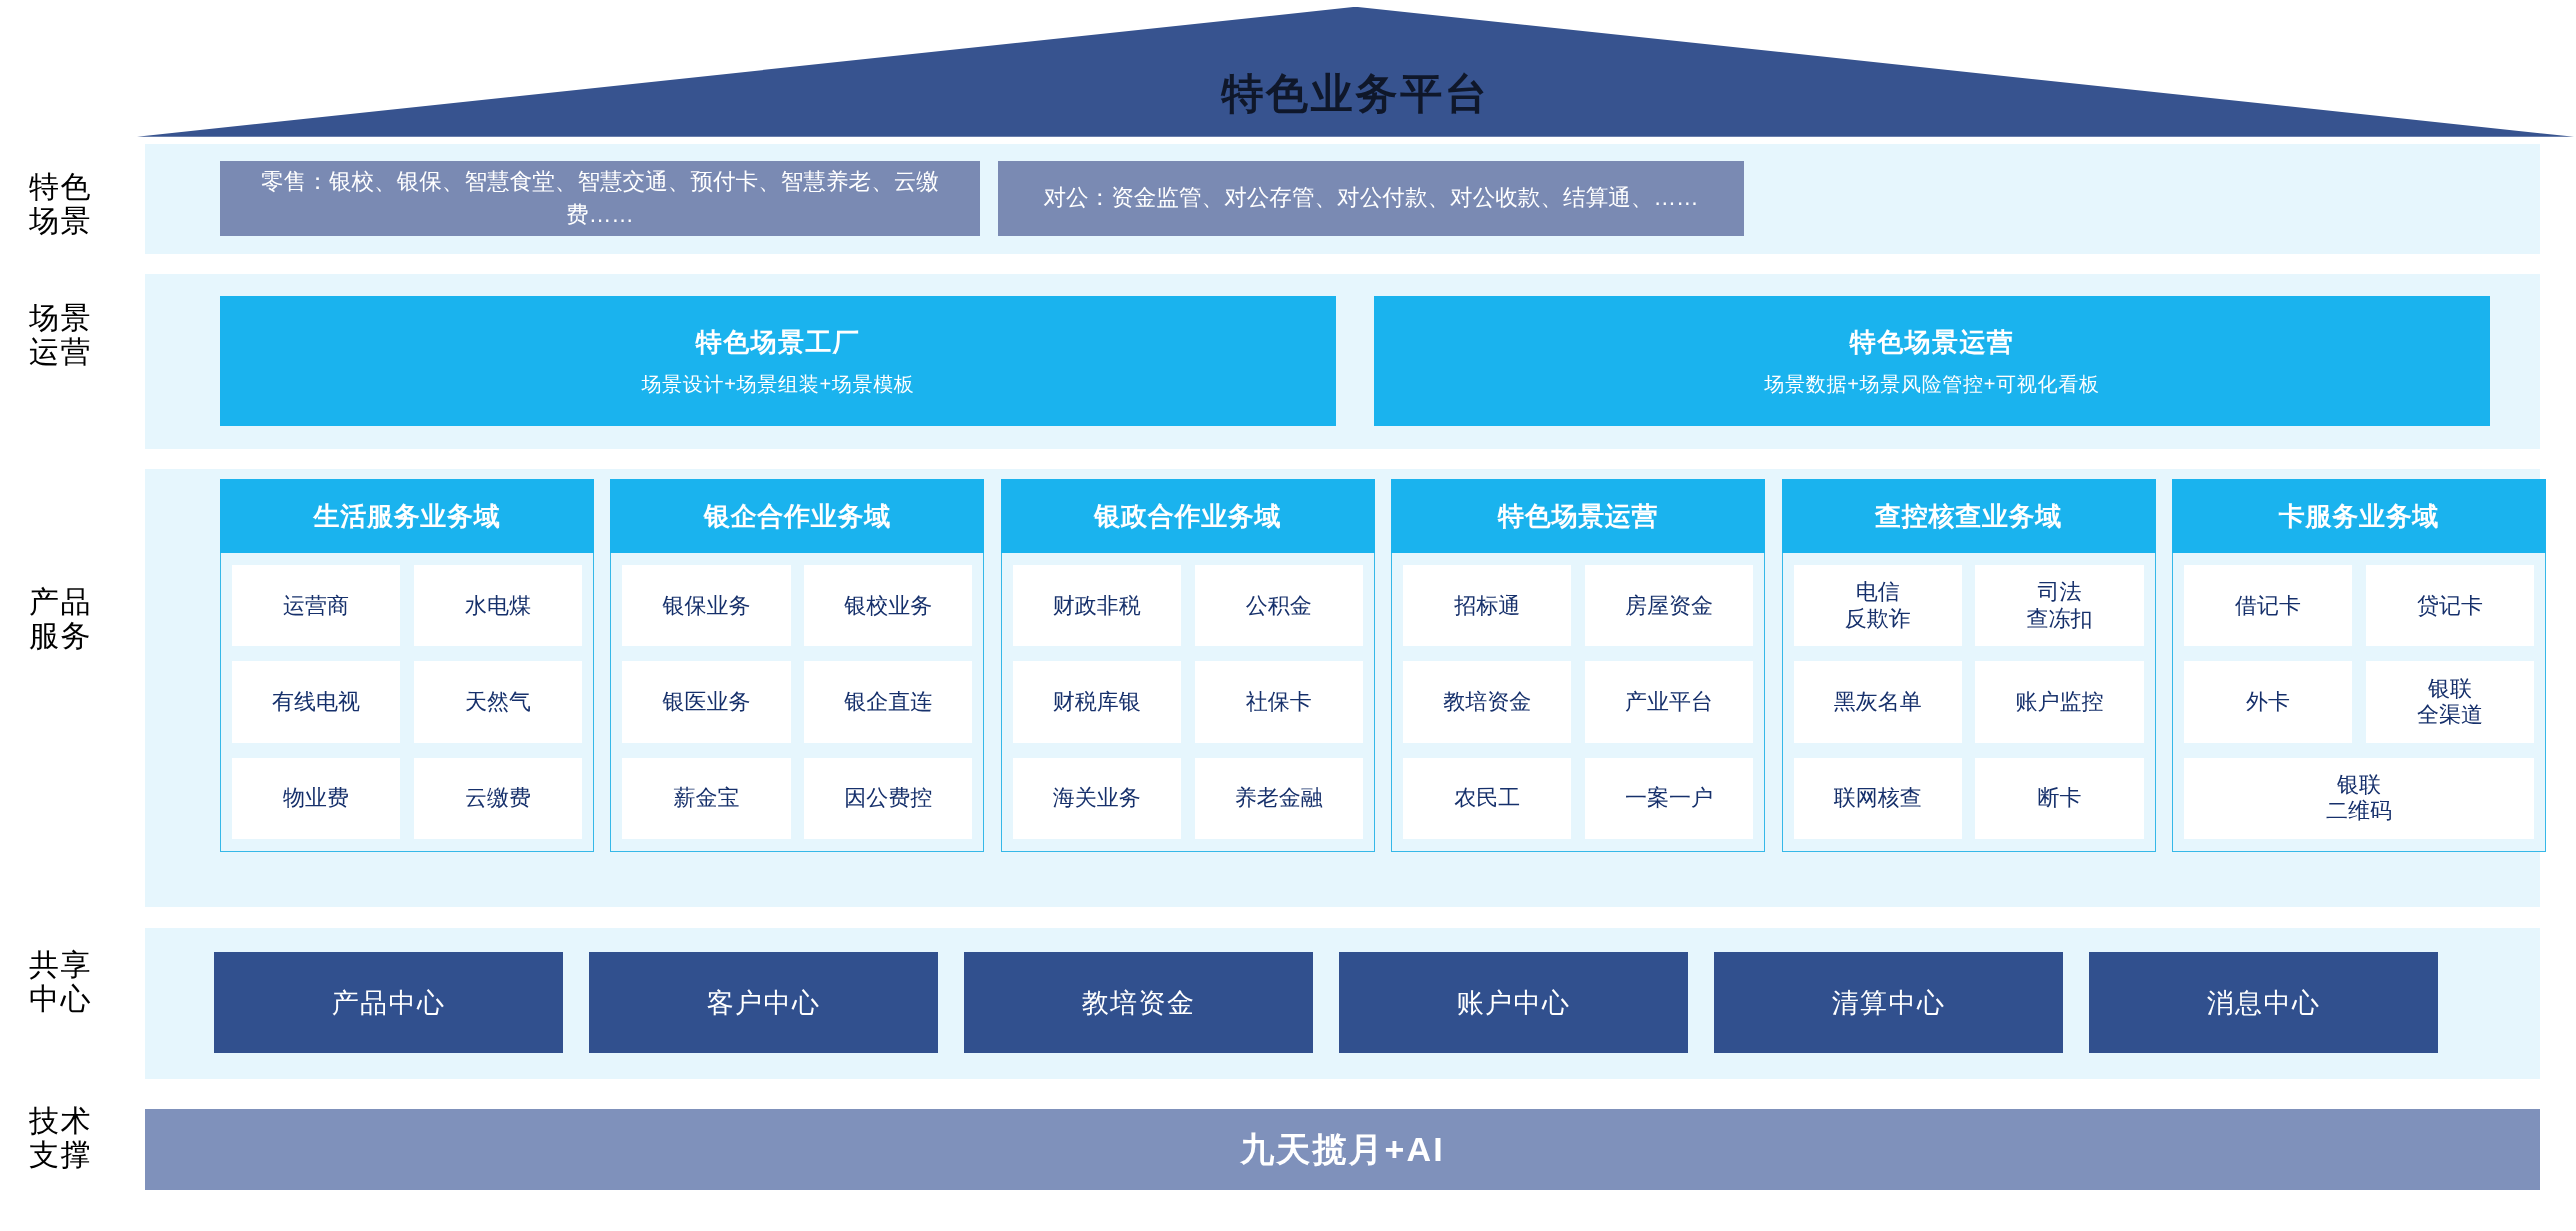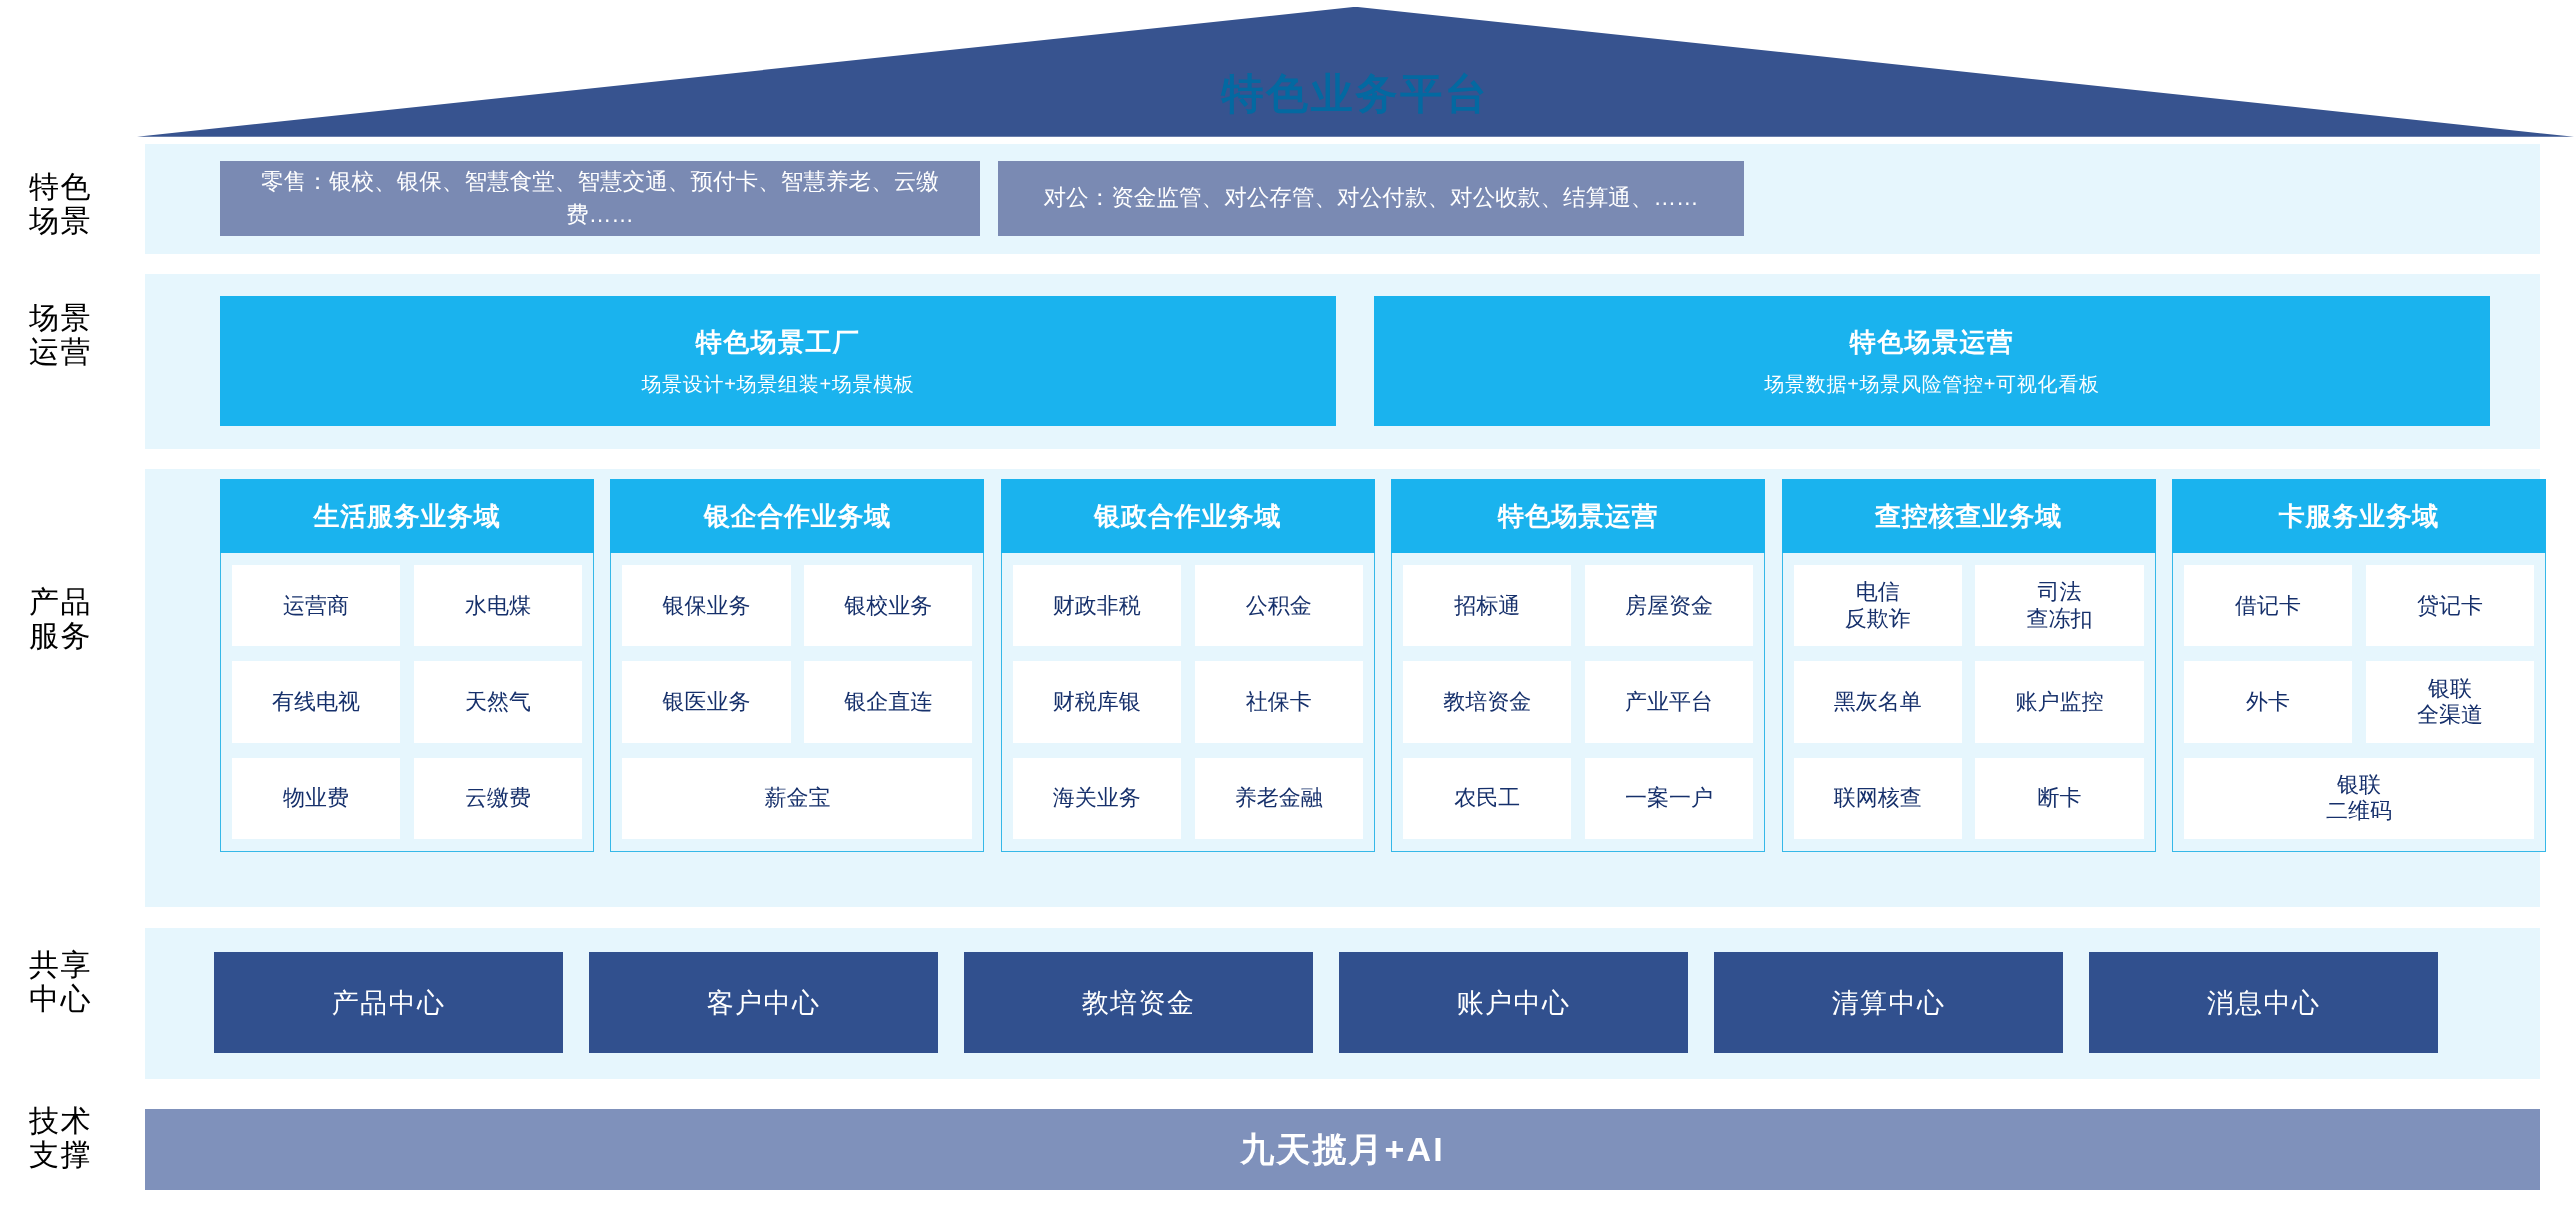--- a/index.html
+++ b/index.html
@@ -8,21 +8,21 @@
     font-family:"Liberation Sans","DejaVu Sans",sans-serif;
     color:#1b2a5e;overflow:hidden;position:relative;
   }
   
   .roof-wrap{position:absolute;left:0;top:0;width:2576px;height:140px;}
   .roof{position:absolute;left:137px;top:6.8px;width:2437px;height:130px;
         background:#37538f;
         clip-path:polygon(0% 100%, 50% 0%, 100% 100%, 100% 100%, 0% 100%);}
   .roof-title{position:absolute;left:137px;top:6.8px;width:2437px;height:130px;
         display:flex;align-items:flex-end;justify-content:center;}
-  .roof-title span{color:#0369a1;font-size:42px;font-weight:bold;letter-spacing:2.7px;
+  .roof-title span{color:#0f172a;font-size:42px;font-weight:bold;letter-spacing:2.7px;
         padding-bottom:15px;}
 
   
   .rail{position:absolute;left:0;top:0;width:145px;height:1232px;}
   .rail-label{position:absolute;left:29px;width:103px;
         font-size:30px;font-weight:normal;color:#000000;line-height:1.14;
         text-align:left;letter-spacing:1.4px;}
 
   
   .band{position:absolute;left:145px;width:2395px;background:#e6f6fd;}
@@ -133,20 +133,21 @@
       <div class="dom-line">
         <div class="dom-cell" style="white-space: pre-line;">银保业务</div>
         <div class="dom-cell" style="white-space: pre-line;">银校业务</div>
       </div>
       <div class="dom-line">
         <div class="dom-cell" style="white-space: pre-line;">银医业务</div>
         <div class="dom-cell" style="white-space: pre-line;">银企直连</div>
       </div>
       <div class="dom-line">
         <div class="dom-cell" style="white-space: pre-line;">薪金宝</div>
+        <div class="dom-cell" style="white-space: pre-line;">因公费控</div>
       </div>
     </div>
   </div>
 
   <div class="dom-col">
     <div class="dom-head">银政合作业务域</div>
     <div class="dom-body">
       <div class="dom-line">
         <div class="dom-cell" style="white-space: pre-line;">财政非税</div>
         <div class="dom-cell" style="white-space: pre-line;">公积金</div>

